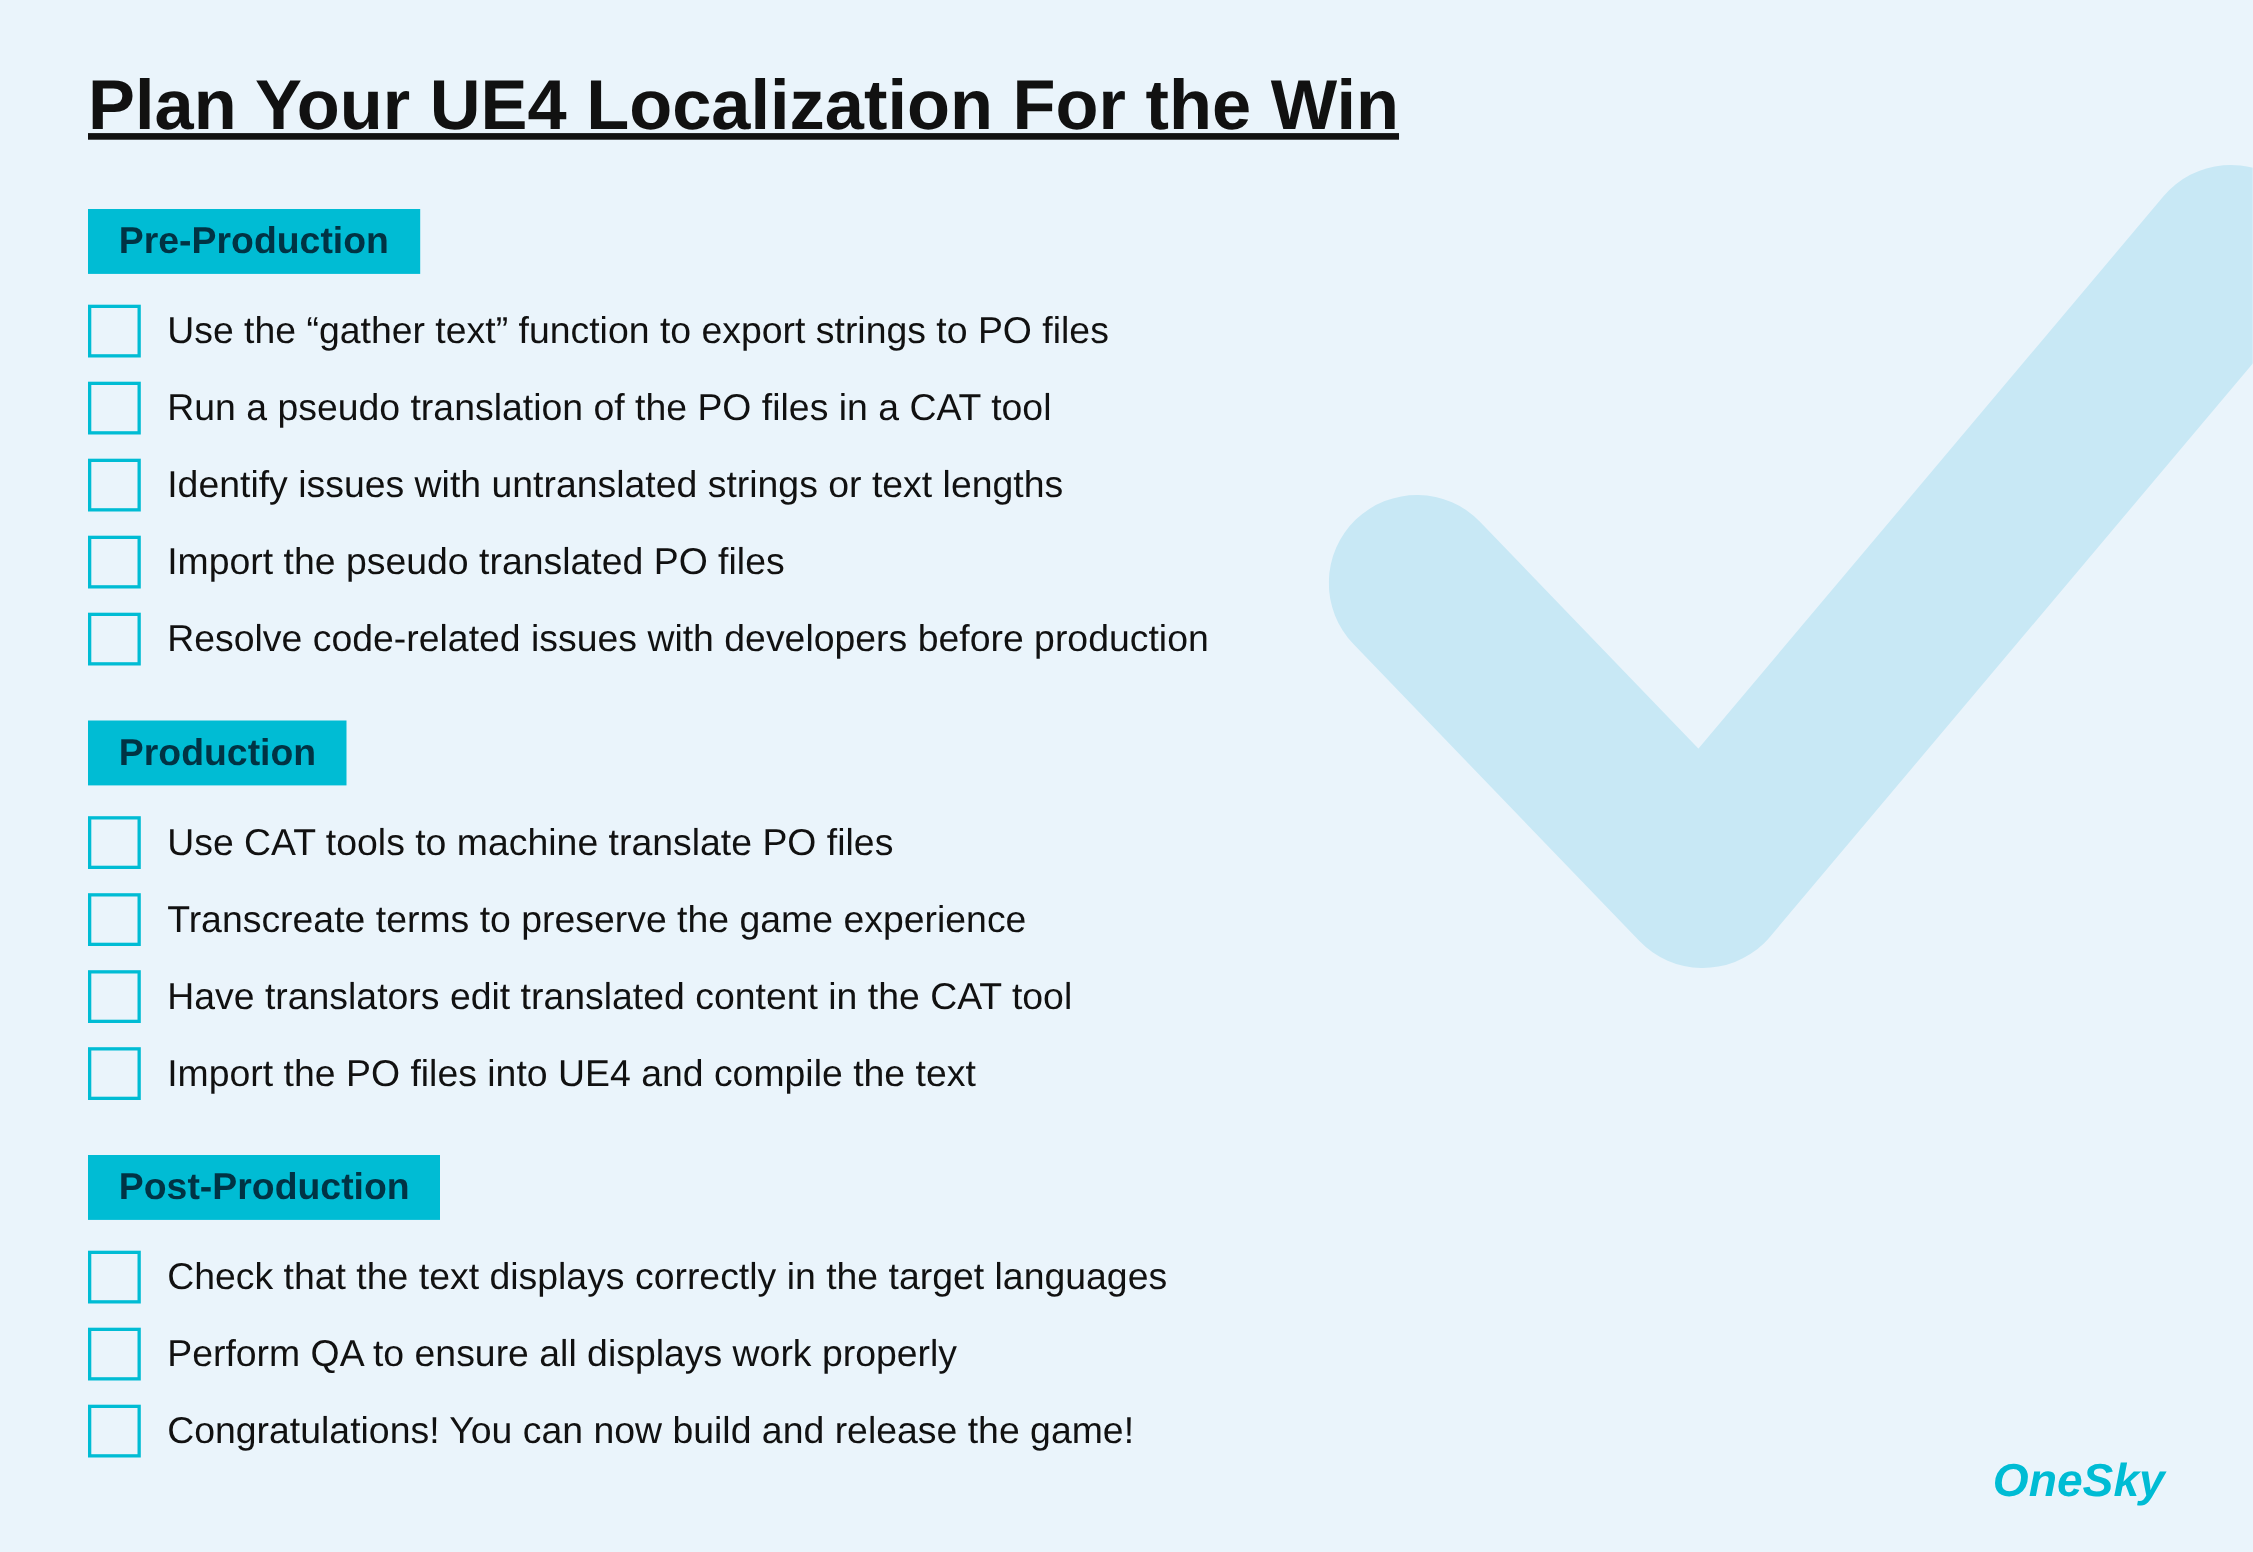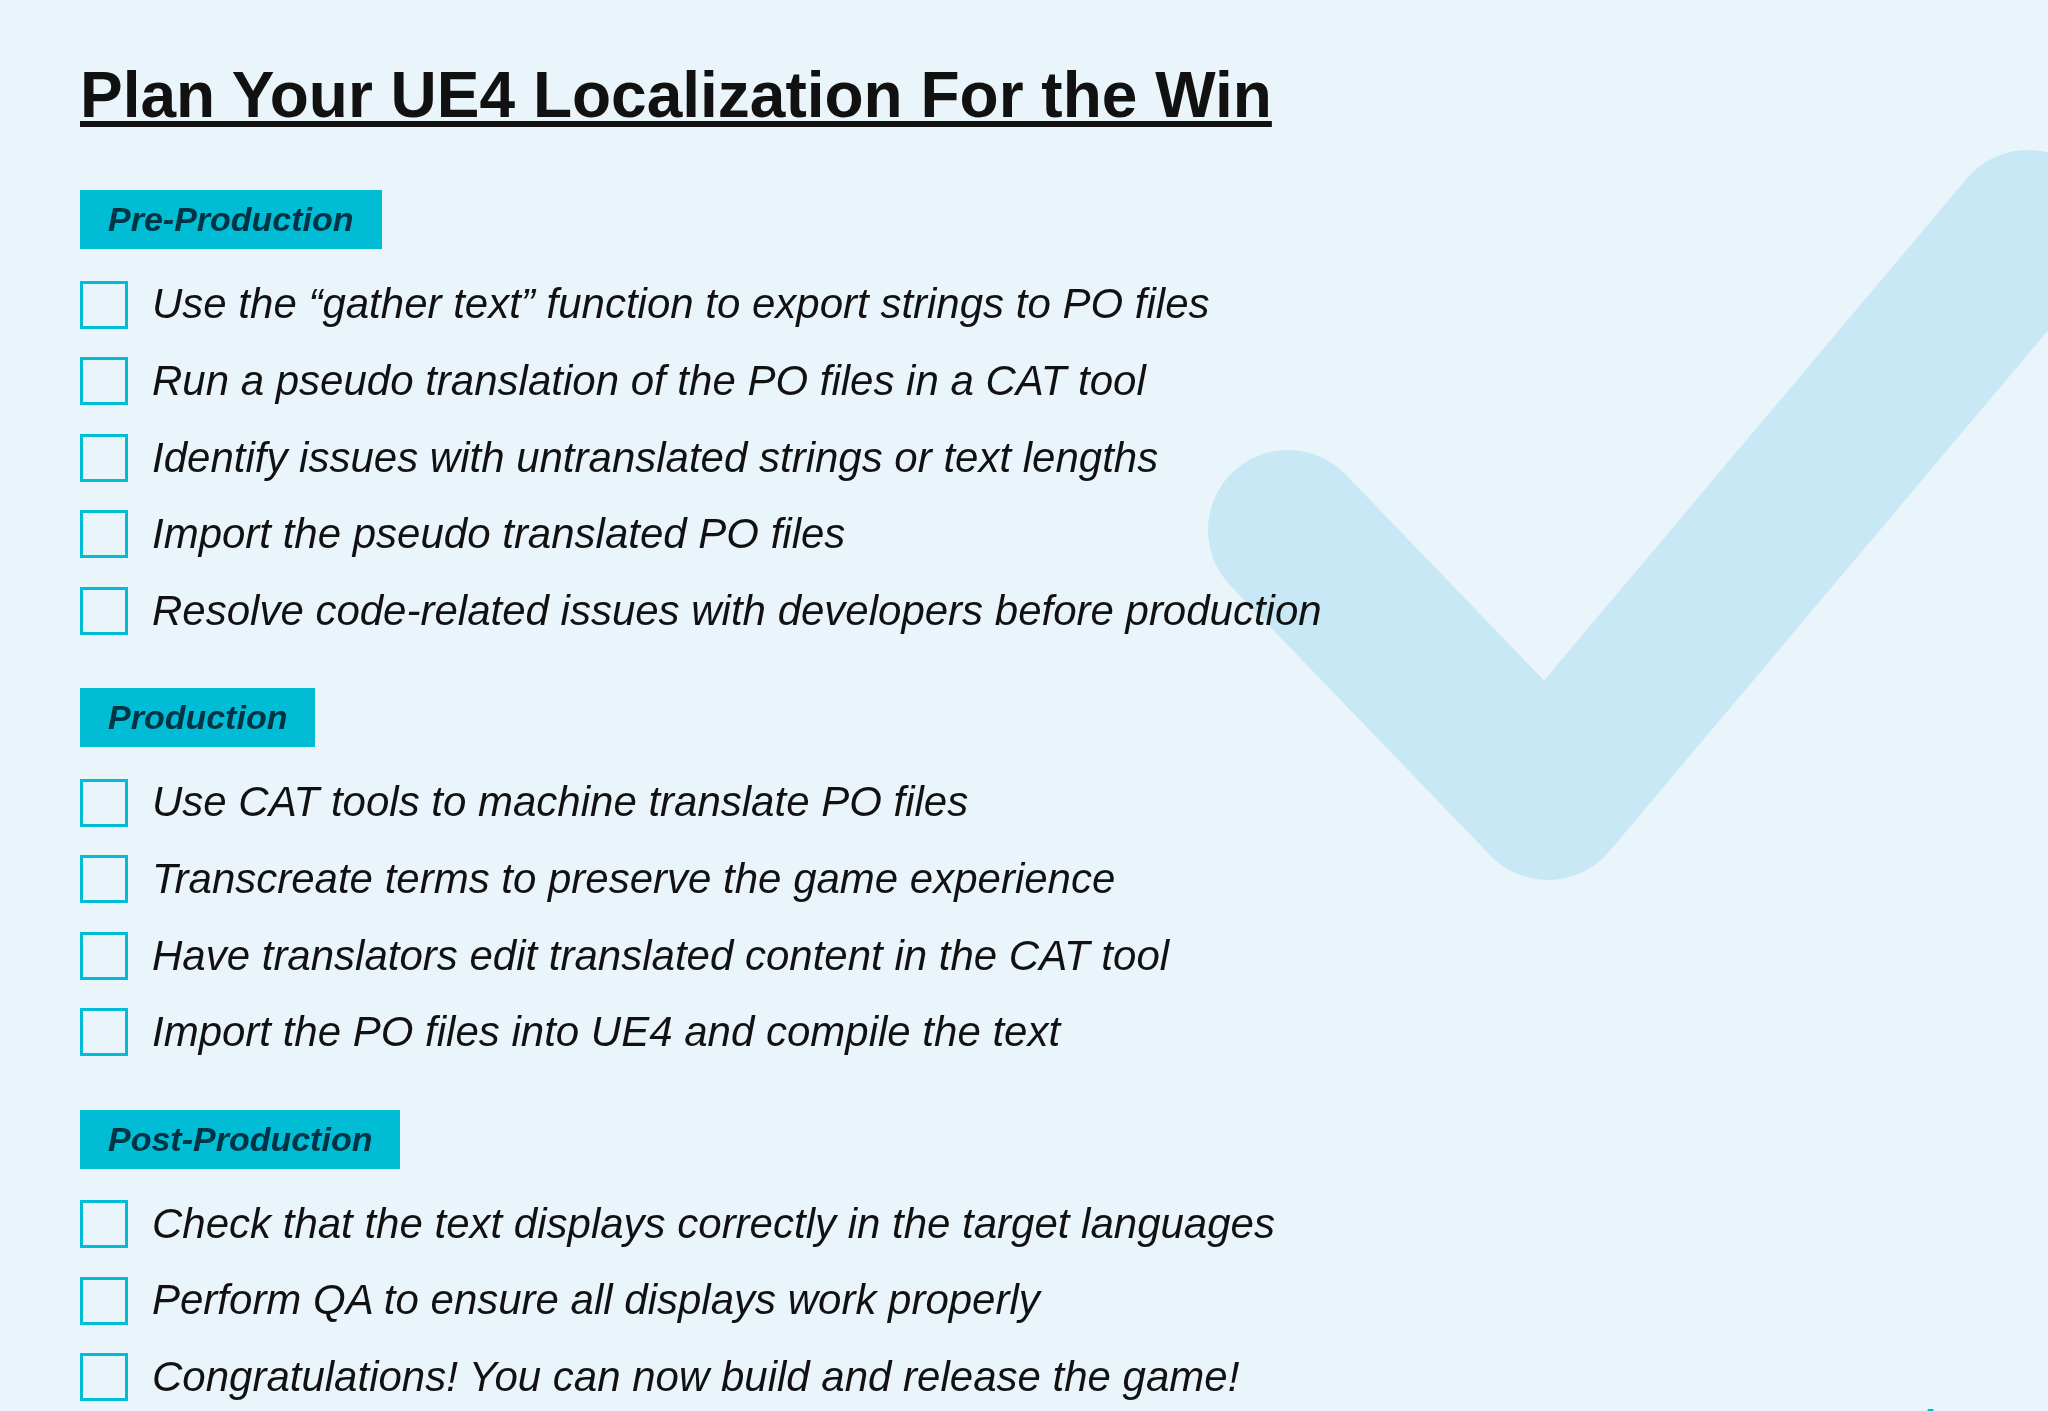--- a/index.html
+++ b/index.html
@@ -63,41 +63,40 @@
       color: #003344;
       font-size: 34px;
       font-weight: 800;
       padding: 10px 28px;
       margin-bottom: 28px;
       margin-top: 10px;
     }
 
     .checklist-section {
       margin-bottom: 40px;
-      font-style: italic;
     }
 
     .checklist-item {
       display: flex;
       align-items: center;
       margin-bottom: 22px;
       gap: 24px;
     }
 
     .checkbox {
       width: 48px;
       height: 48px;
       border: 3px solid #00bcd4;
       background-color: transparent;
       flex-shrink: 0;
       display: block;
     }
 
     .checklist-item-text {
-      font-size: 42px;
+      font-size: 34px;
       color: #111111;
       font-weight: 400;
       line-height: 1.3;
       text-align: right;
     }
 
     .onesky-brand {
       position: absolute;
       bottom: 55px;
       right: 80px;

